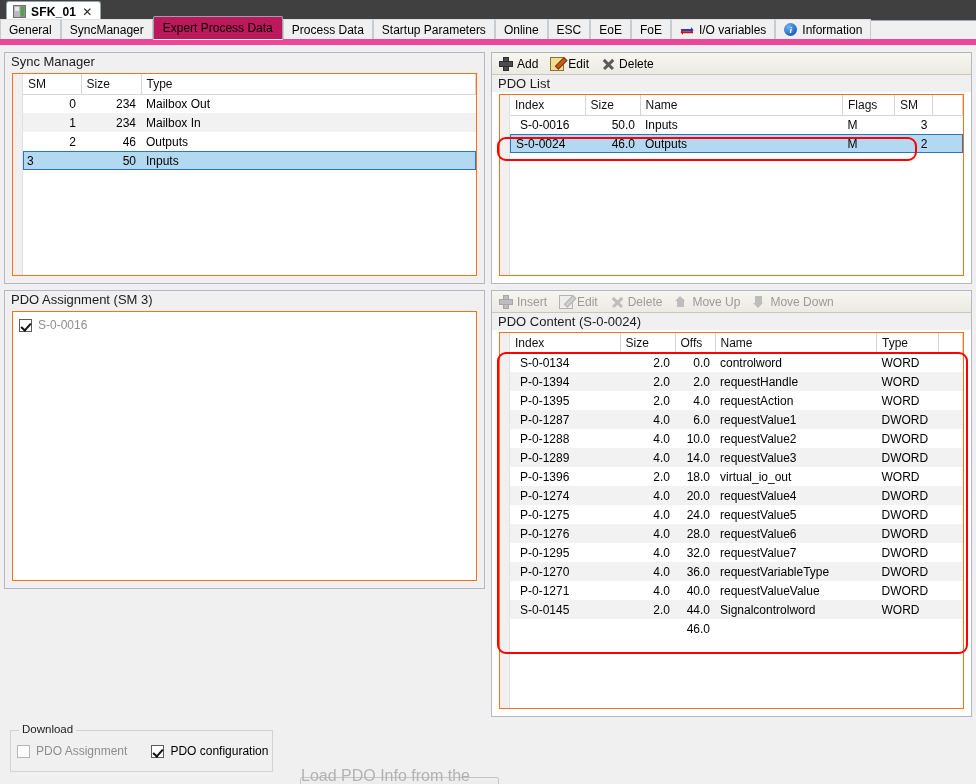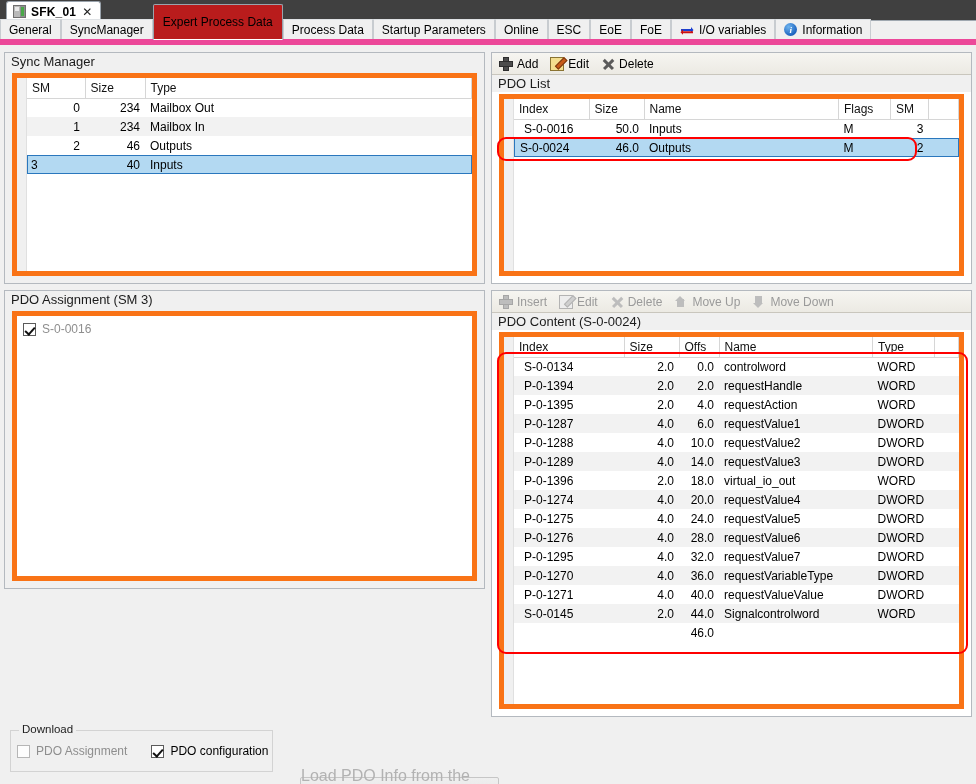--- a/index.html
+++ b/index.html
@@ -59,21 +59,21 @@
   .tab {
     height: 20px; display: flex; align-items: center; gap: 5px;
     padding: 0 8px; font-size: 12px; white-space: nowrap;
     background: #f0f0f0;
     border-left: 1px solid #c8ccd0;
     border-right: 1px solid #c8ccd0;
     border-top: 1px solid #dfe2e5;
     cursor: default;
   }
   .tab.active {
-    height: 36px; background: #b91c1c; font-size: 12px;
+    height: 24px; background: #be185d; font-size: 12px;
     border: 1px solid #9aa3ac; border-bottom: 1px solid #ffffff;
     border-radius: 2px 2px 0 0;
     position: relative; z-index: 3; margin-bottom: -1px;
     padding: 0 9px;
   }
   .io-icon { position: relative; width: 14px; height: 10px; display: inline-block; }
   .info-icon {
     width: 13px; height: 13px; border-radius: 50%;
     background: radial-gradient(circle at 35% 30%, #6fb4ee 0%, #1d64c0 70%, #0d4593 100%);
     color: #fff; font-weight: bold; font-size: 9px; font-style: italic;
@@ -87,21 +87,21 @@
     background: #f0f0f0;
     border: 1px solid #b4b9bf;
   }
   .panel-title {
     height: 17px; line-height: 17px; padding-left: 6px;
     font-size: 13px; color: #1b1b1b; background: #f0f0f0;
   }
   .listbox {
     position: absolute; left: 7px; right: 7px; bottom: 7px;
     background: #ffffff;
-    border: 5px solid #f97316;
+    border: 1px solid #f97316;
     overflow: hidden;
   }
 
   
   table.grid { width: 100%; border-collapse: collapse; font-size: 12px; table-layout: fixed; }
   table.grid th {
     font-weight: normal; text-align: left; height: 20px;
     background: #ffffff; color: #111;
     border-right: 1px solid #d6d6d6;
     border-bottom: 1px solid #d6d6d6;
@@ -295,21 +295,21 @@
             <td class="r">234</td>
             <td>Mailbox In</td>
           </tr>
           <tr>
             <td class="r">2</td>
             <td class="r">46</td>
             <td>Outputs</td>
           </tr>
           <tr class="sel" style="outline:1px solid #2a77bd; outline-offset:-1px;">
             <td class="r" style="text-align:left; padding-left:4px;">3</td>
-            <td class="r">40</td>
+            <td class="r">50</td>
             <td>Inputs</td>
           </tr>
         </tbody>
       </table>
     </div>
   </div>
 
   <div class="panel" style="left:4px; top:290px; width:481px; height:299px;">
     <div class="panel-title">PDO Assignment (SM 3)</div>
     <div class="listbox" style="top:20px;">

